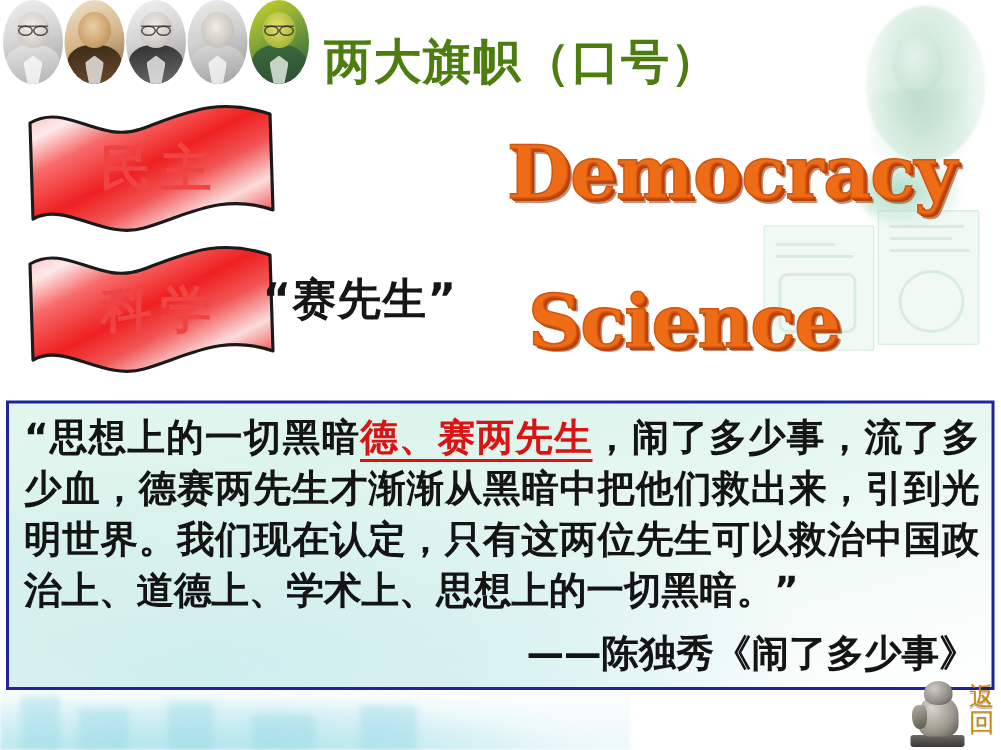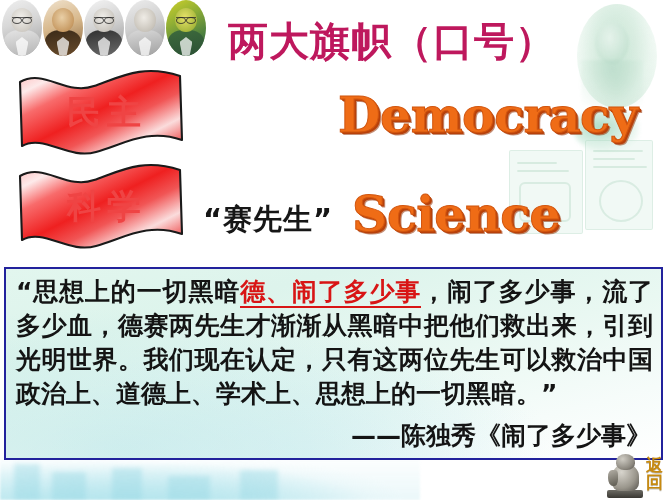--- a/index.html
+++ b/index.html
@@ -165,28 +165,27 @@
     border:1.4px solid rgba(40,40,40,.78);
     border-radius:50%;
   }
   .portrait .glasses:before { left:0; }
   .portrait .glasses:after { right:0; }
 
   
   #title {
     position:absolute; left:216px; top:14px;
     width:350px; height:54px;
-    font-size:40px;
-    font-weight:bold;
-    color:#be185d;
+    font-size:32px;
+    font-weight:bold;
+    color:#4d7c0f;
     letter-spacing:1px;
     line-height:54px;
     white-space:nowrap;
     text-shadow:1px 1px 0 rgba(255,255,255,.85);
-    margin-left:12px;
   }
 
   
   .flag-wrap {
     position:absolute;
     width:180px; height:92px;
   }
   #flag-minzhu  { left:14px; top:66px; }
   #flag-kexue   { left:14px; top:160px; }
 
@@ -207,21 +206,21 @@
   
   .mr-label {
     position:absolute;
     font-size:29px;
     font-weight:bold;
     color:#161616;
     white-space:nowrap;
     letter-spacing:1px;
   }
   #mr-de  { left:175px; top:96px; }
-  #mr-sai { left:175px; top:200px;margin-left:28px; }
+  #mr-sai { left:175px; top:180px; }
 
   
   .eng {
     position:absolute;
     font-family:"DejaVu Serif","Liberation Serif",serif;
     font-weight:bold;
     font-size:49px;
     color:#ef6c16;
     letter-spacing:-0.5px;
     white-space:nowrap;
@@ -306,21 +305,21 @@
     border-radius:50% 50% 42% 42%;
   }
   #return-statue .st-arm {
     position:absolute; left:3px; bottom:12px;
     width:10px; height:16px;
     background:linear-gradient(160deg,#b3afa6,#5c594f);
     border-radius:40% 30% 40% 50%;
   }
   #return-label {
     font-size:17px;
-    font-weight:bold;
+    font-weight:normal;
     color:#c78a10;
     line-height:17px;
     width:18px;
     text-shadow:0 1px 0 rgba(0,0,0,.25);
     margin-left:1px;
   }
 </style>
 </head>
 <body>
 
@@ -423,21 +422,21 @@
     <div class="flag-label">科学</div>
   </div>
 
   <div class="mr-label" id="mr-sai">“赛先生”</div>
 
   <div class="eng" id="eng-science">Science</div>
   <div class="eng" id="eng-democracy">Democracy</div>
 
   <div id="quote-box">
     <div class="qtex"></div>
-    <div id="quote-text"><span>“思想上的一切黑暗</span><span class="hl">德、闹了多少事</span><span>，闹了多少事，流了多少血，德赛两先生才渐渐从黑暗中把他们救出来，引到光明世界。我们现在认定，只有这两位先生可以救治中国政治上、道德上、学术上、思想上的一切黑暗。”</span></div>
+    <div id="quote-text"><span>“思想上的一切黑暗</span><span class="hl">德、赛两先生</span><span>，闹了多少事，流了多少血，德赛两先生才渐渐从黑暗中把他们救出来，引到光明世界。我们现在认定，只有这两位先生可以救治中国政治上、道德上、学术上、思想上的一切黑暗。”</span></div>
     <div id="quote-attr">——陈独秀《闹了多少事》</div>
   </div>
 
   <div id="return-btn">
     <div id="return-statue">
       <div class="st-base"></div>
       <div class="st-body"></div>
       <div class="st-arm"></div>
       <div class="st-head"></div>
     </div>

